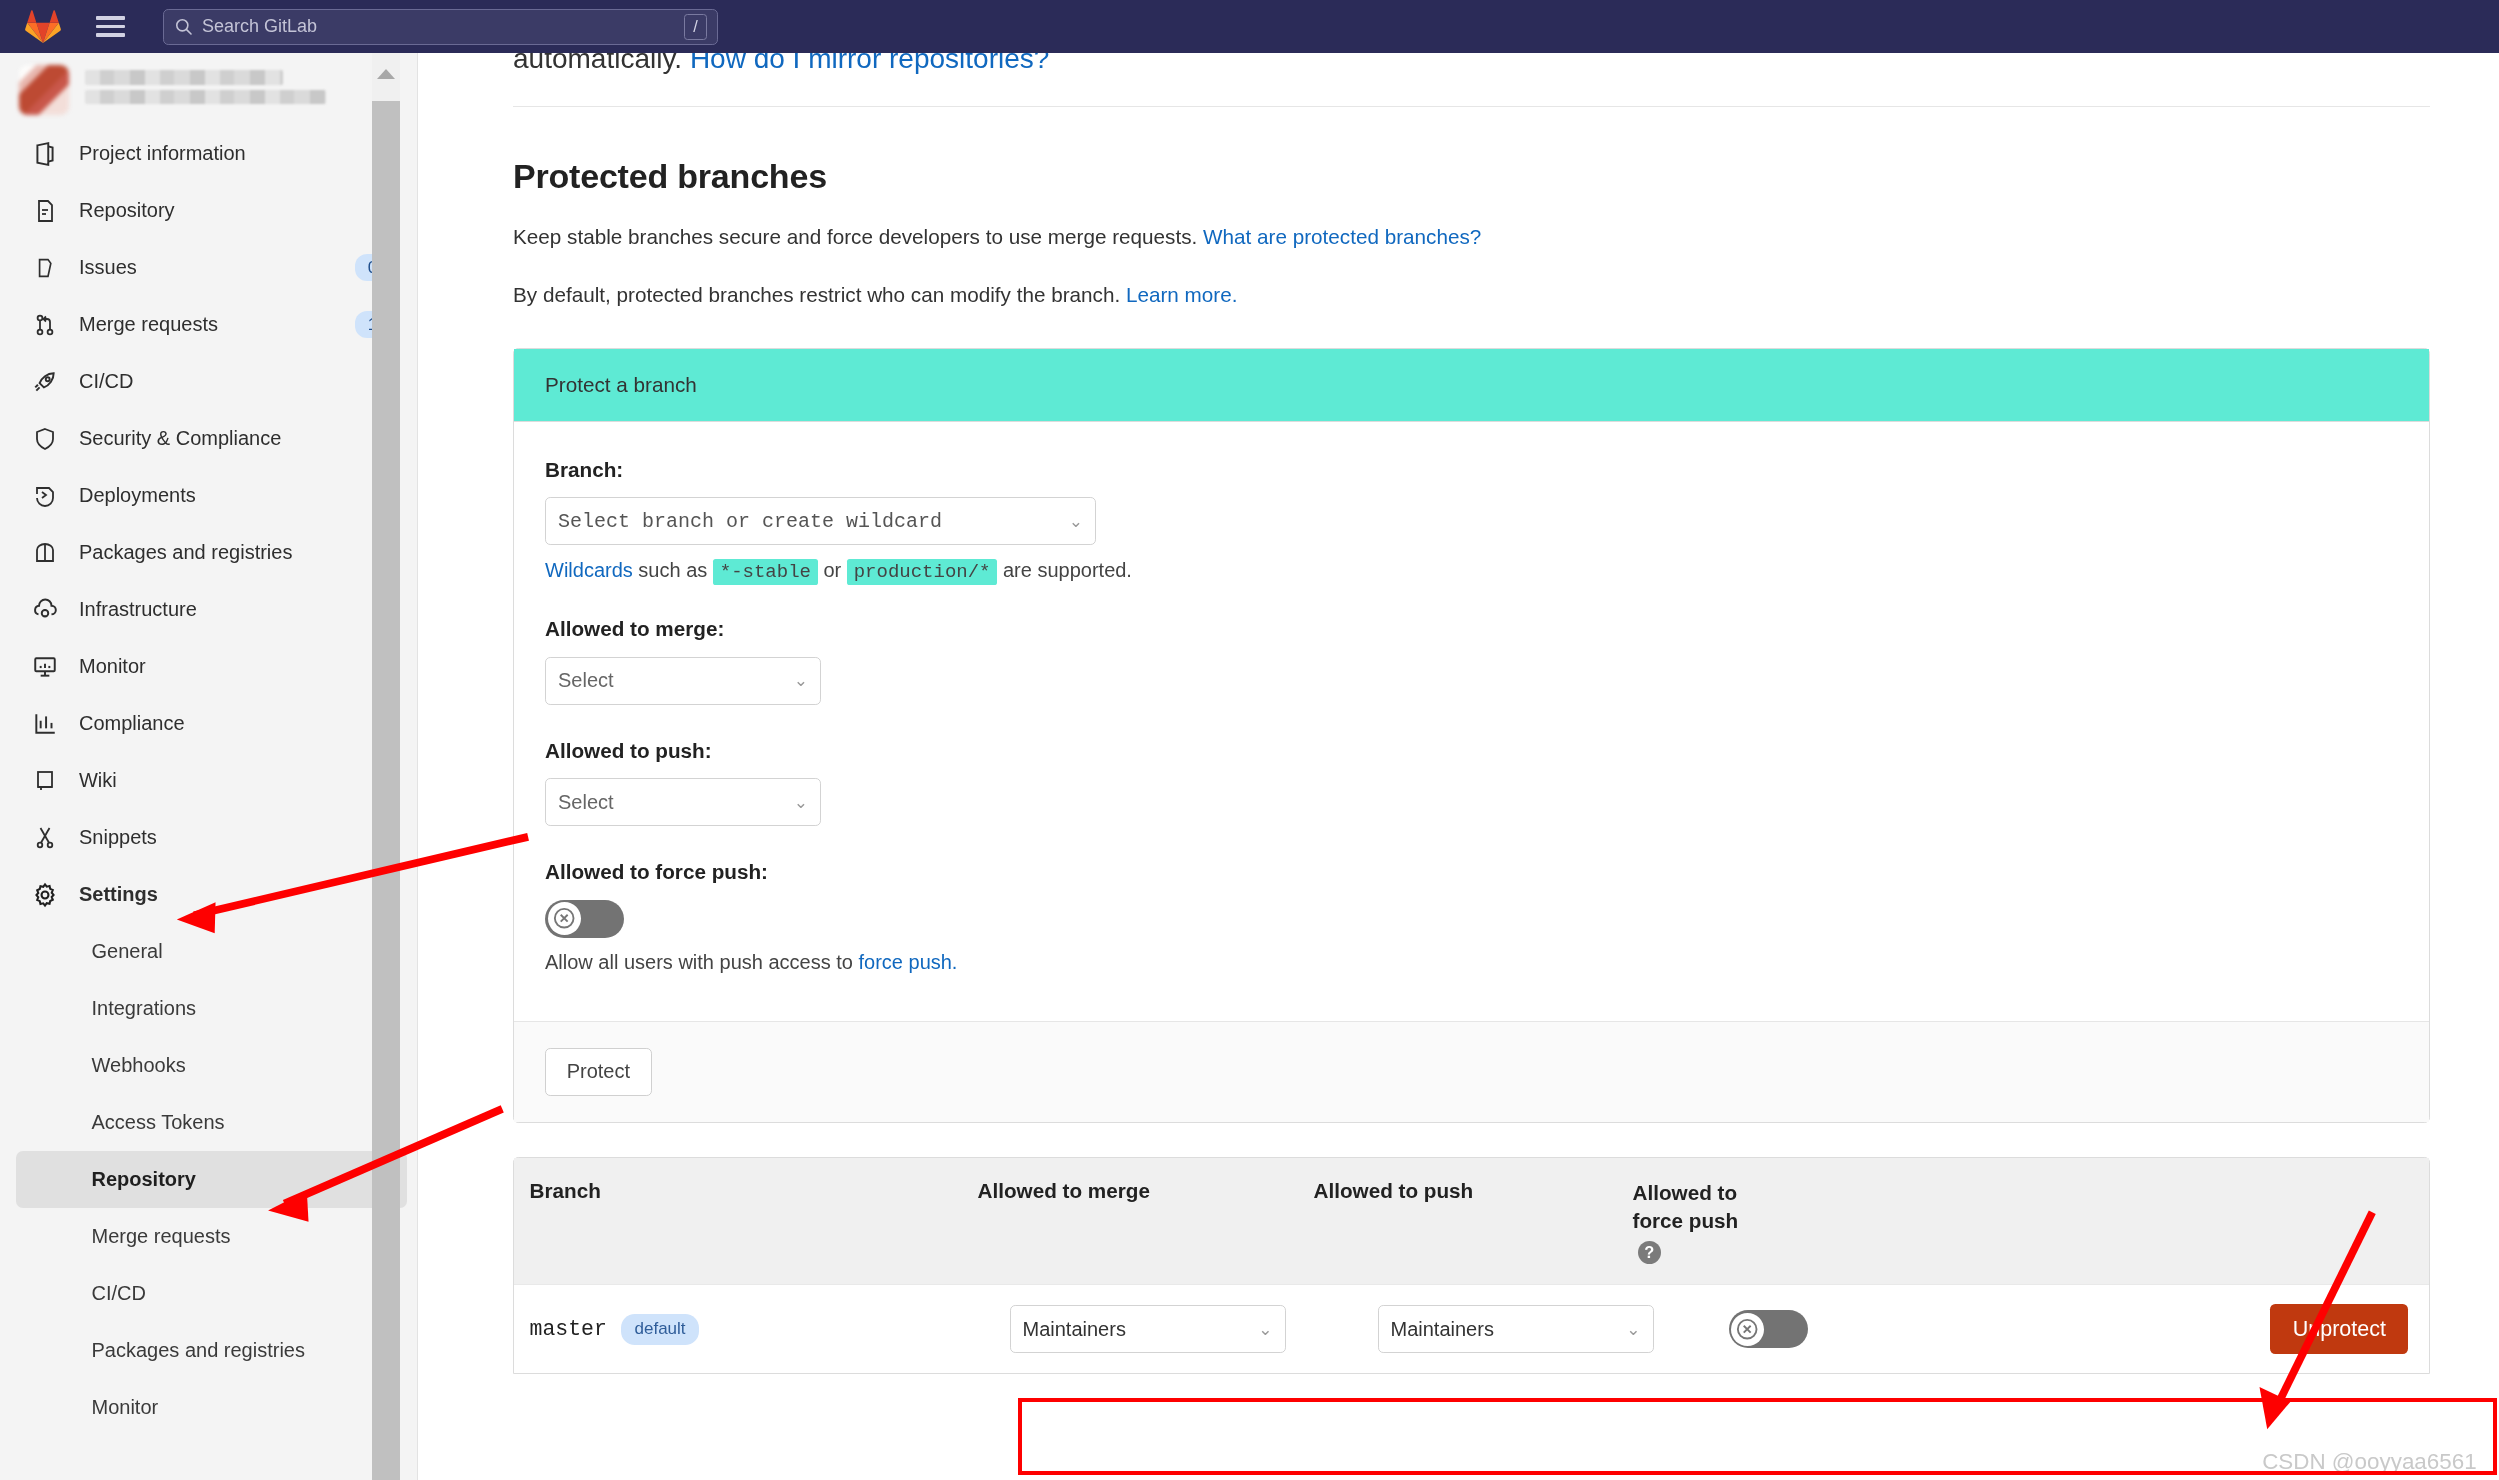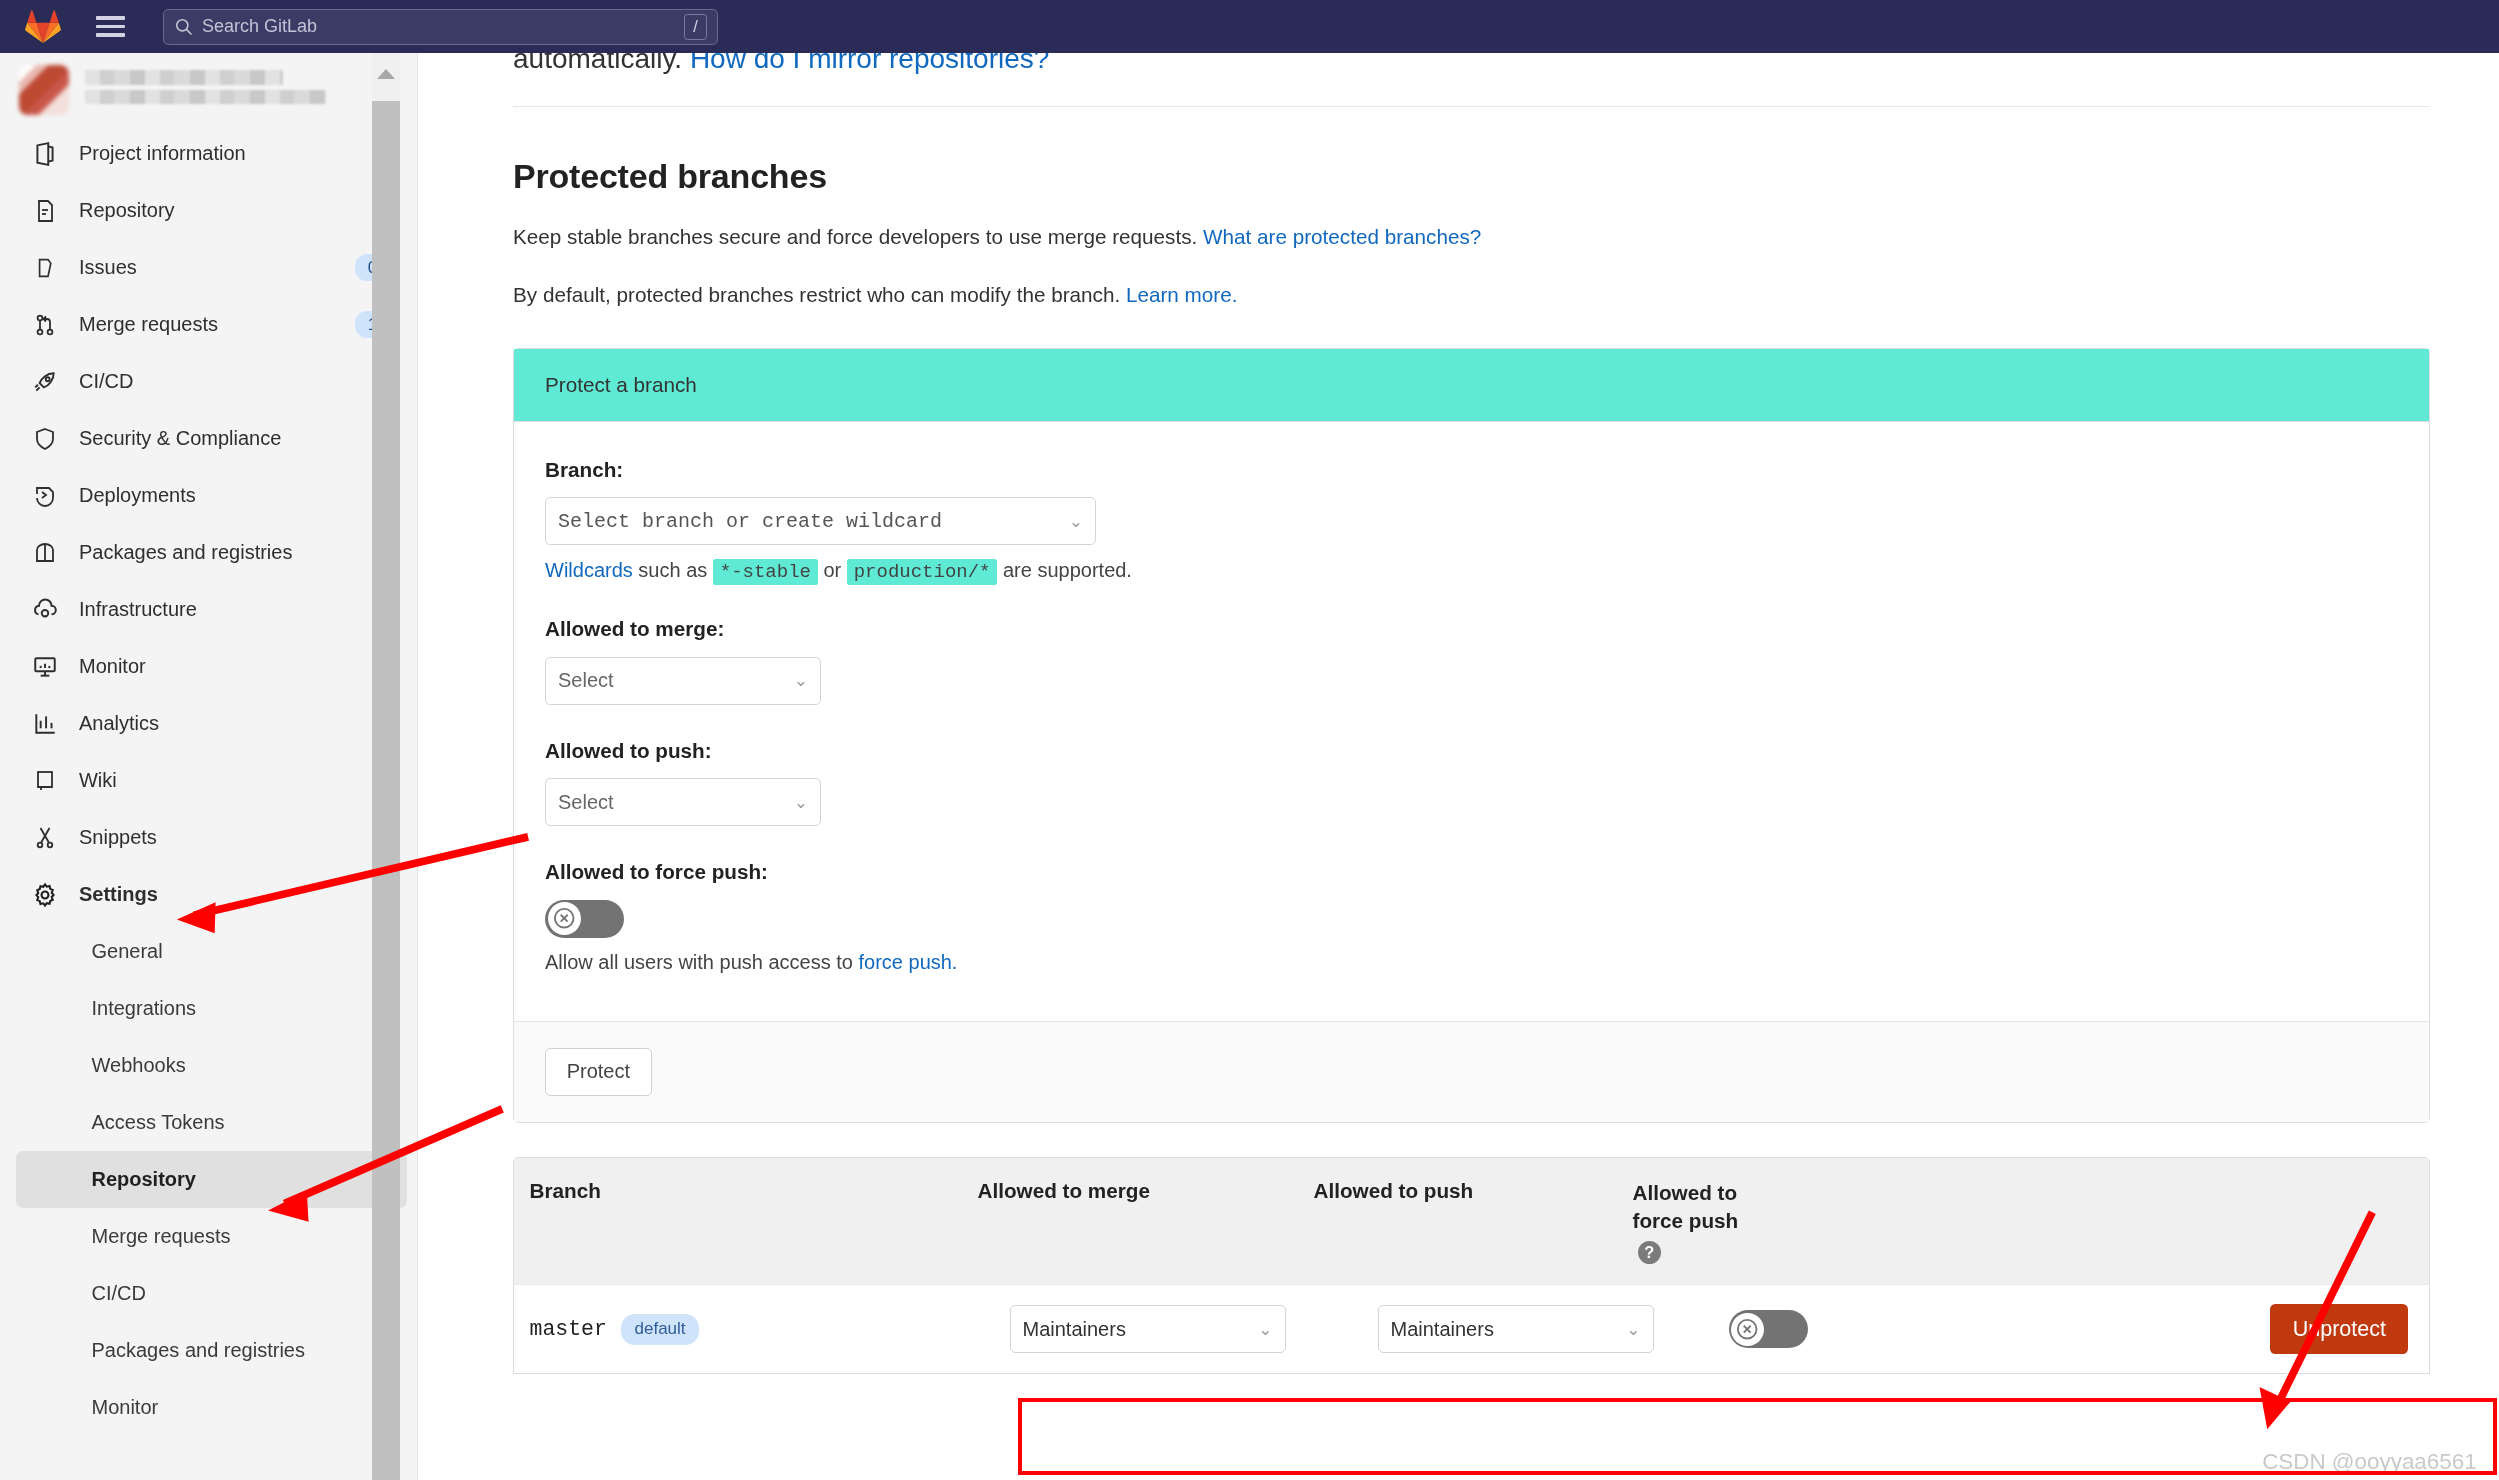--- a/index.html
+++ b/index.html
@@ -319,21 +319,21 @@
 
     <div class="nav-item">
       <span class="ico">
         <svg width="26" height="26" viewBox="0 0 24 24" fill="none" stroke="#2e2e2e" stroke-width="1.8">
           <path d="M4 3 V20 H21"></path>
             <path d="M8 16 V9"></path>
             <path d="M13 16 V5"></path>
             <path d="M18 16 V11"></path>
         </svg>
         </span>
-      <span class="lbl">Analytics</span>
+      <span class="lbl">Compliance</span>
     </div>
 
     <div class="nav-item">
       <span class="ico">
         <svg width="24" height="26" viewBox="0 0 24 24" fill="none" stroke="#2e2e2e" stroke-width="1.8">
           <rect x="5" y="3" width="14" height="15"></rect>
             <path d="M5 18 H19"></path>
             <path d="M8 18 V21"></path>
         </svg>
         </span>

